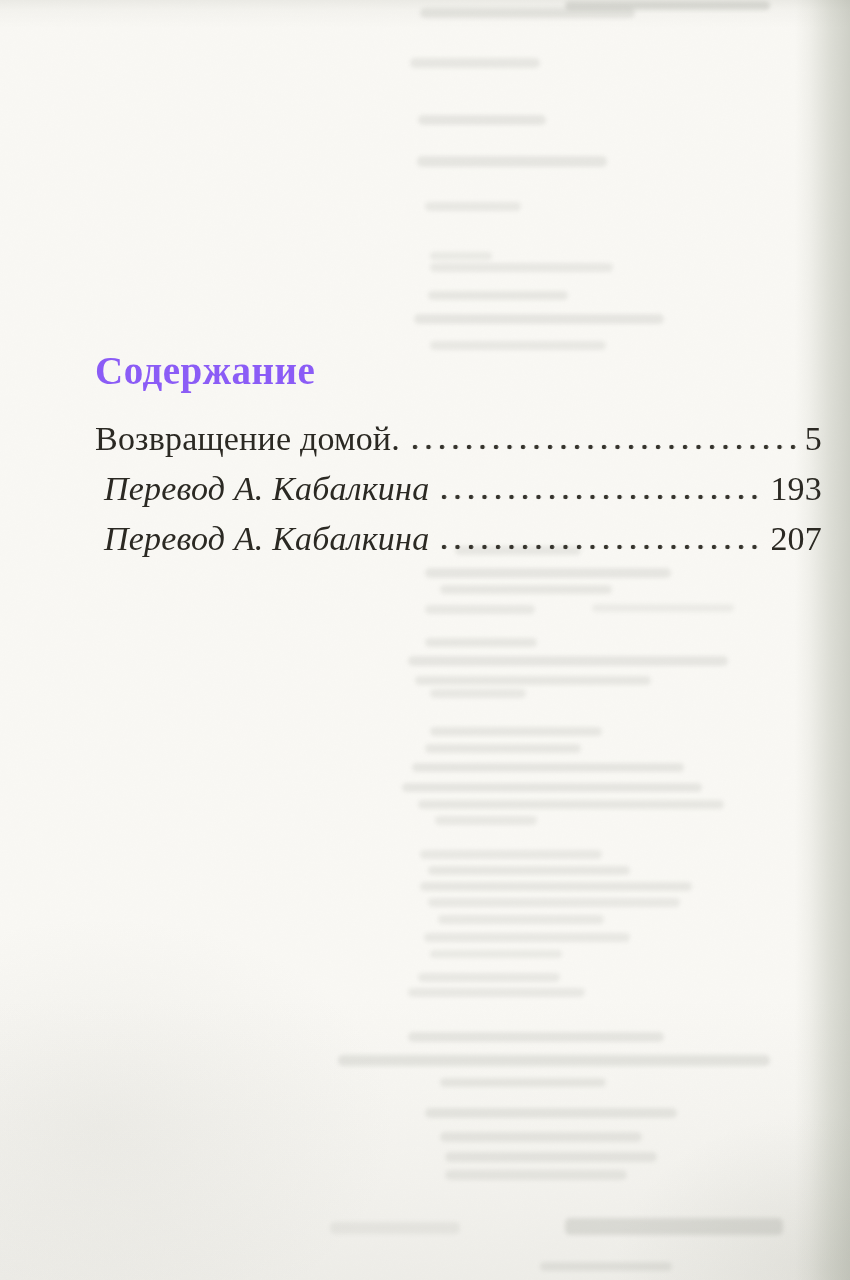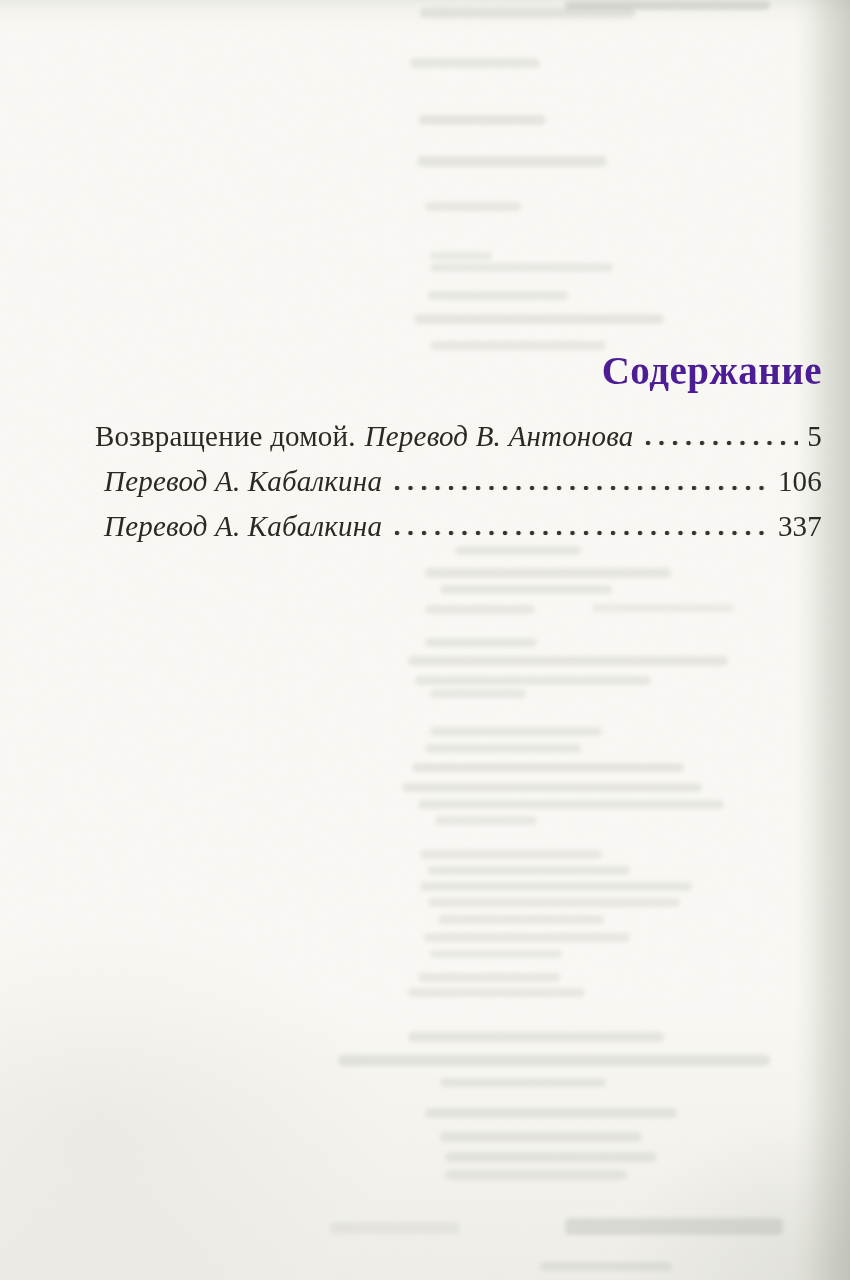--- a/index.html
+++ b/index.html
@@ -56,27 +56,27 @@
     position: absolute;
     left: 95px; top: 348px;
     width: 727px;
     color: #27251f;
   }
   .toc-heading {
     margin: 0 0 27px 0;
     font-size: 39px;
     font-weight: 600;
     letter-spacing: 0.5px;
-    text-align: right;
-    color: #4c1d95;
+    text-align: left;
+    color: #8b5cf6;
   }
   .toc-entry {
     display: flex;
     align-items: baseline;
-    font-size: 29px;
+    font-size: 34px;
     letter-spacing: 0.2px;
     color: #2b2923;
     margin-bottom: 12px;
     white-space: nowrap;
   }
   .entry-title { font-style: normal; }
   .entry-translator { font-style: italic; margin-left: 9px; }
   .dot-leader {
     flex: 1 1 auto;
     height: 6px;
@@ -148,29 +148,28 @@
     <div class="ghost-line" style="left: 565px; top: 1218px; width: 218px; height: 17px; opacity: 0.2;"></div>
     <div class="ghost-line" style="left: 330px; top: 1222px; width: 130px; height: 12px; opacity: 0.1;"></div>
     <div class="ghost-line" style="left: 540px; top: 1262px; width: 132px; height: 9px; opacity: 0.14;"></div>
   </div>
 
 <main class="toc">
   <h1 class="toc-heading">Содержание</h1>
 
   <div class="toc-entry">
     <span class="entry-title">Возвращение домой.</span>
-    <span class="entry-translator">Перевод В. Антонова</span>
     <span class="dot-leader"></span>
     <span class="entry-page">5</span>
   </div>
 
   <div class="toc-entry">
     <span class="entry-translator">Перевод А. Кабалкина</span>
     <span class="dot-leader"></span>
-    <span class="entry-page">106</span>
+    <span class="entry-page">193</span>
   </div>
 
   <div class="toc-entry">
     <span class="entry-translator">Перевод А. Кабалкина</span>
     <span class="dot-leader"></span>
-    <span class="entry-page">337</span>
+    <span class="entry-page">207</span>
   </div>
 </main>
 
 </body></html>

